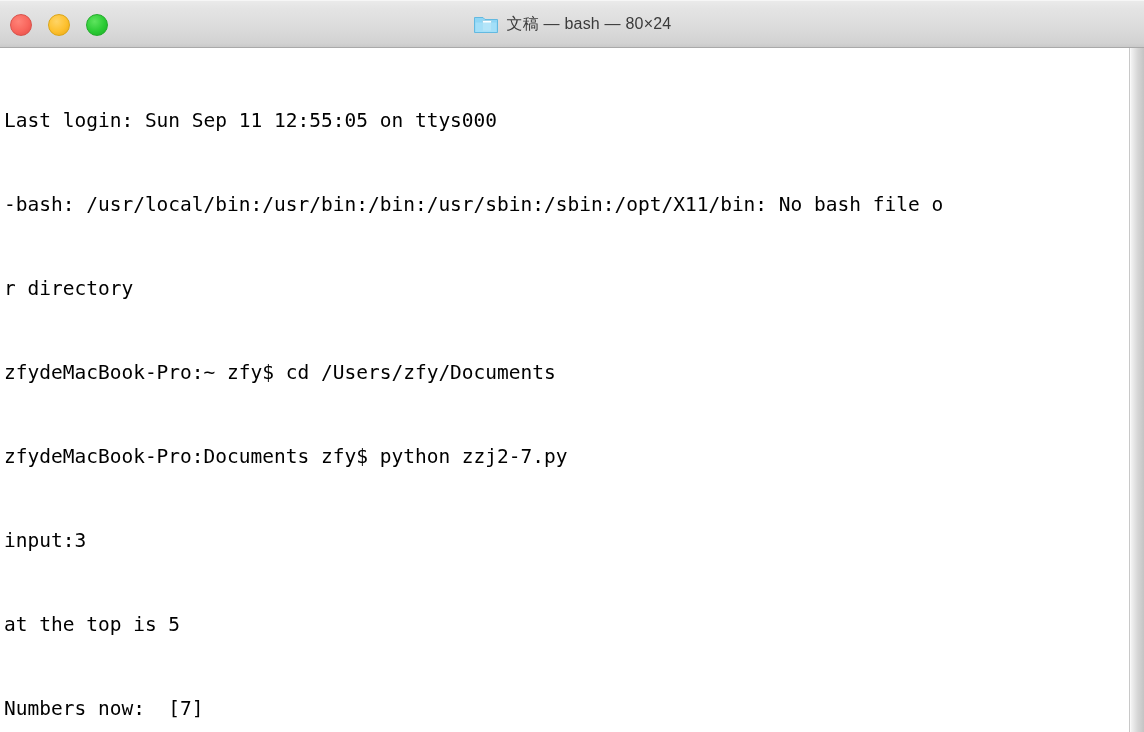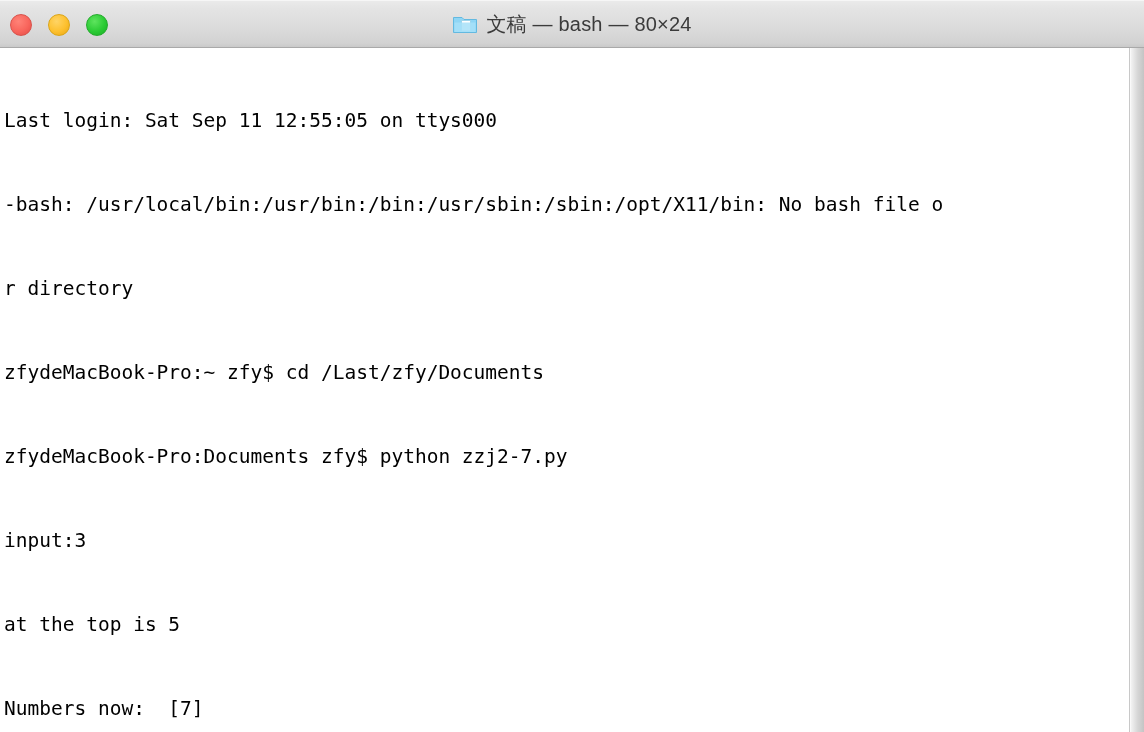--- a/index.html
+++ b/index.html
@@ -85,21 +85,21 @@
     pointer-events: none;
   }
   .folder-icon {
     position: relative;
     width: 26px;
     height: 22px;
     flex: 0 0 auto;
   }
   .title-text {
     font-family: "Liberation Sans", sans-serif;
-    font-size: 20px;
+    font-size: 16px;
     color: #3b3b3b;
     letter-spacing: 0.2px;
     white-space: pre;
   }
 
   
   .terminal {
     position: absolute;
     top: 48px;
     left: 0;
@@ -159,24 +159,24 @@
           <path d="M2.5 9.5 L23.5 9.5 L23.5 19 L2.5 19 Z" fill="#a7e0f8" opacity="0.85"></path>
         </svg>
       </span>
       <span class="title-text">文稿 — bash — 80×24</span>
     </div>
 
   </div>
 
   <div class="terminal">
     <div class="screen">
-      <div class="line">Last login: Sat Sep 11 12:55:05 on ttys000</div>
+      <div class="line">Last login: Sun Sep 11 12:55:05 on ttys000</div>
       <div class="line">-bash: /usr/local/bin:/usr/bin:/bin:/usr/sbin:/sbin:/opt/X11/bin: No bash file o</div>
       <div class="line">r directory</div>
-      <div class="line">zfydeMacBook-Pro:~ zfy$ cd /Last/zfy/Documents</div>
+      <div class="line">zfydeMacBook-Pro:~ zfy$ cd /Users/zfy/Documents</div>
       <div class="line">zfydeMacBook-Pro:Documents zfy$ python zzj2-7.py</div>
       <div class="line">input:3</div>
       <div class="line">at the top is 5</div>
       <div class="line">Numbers now:  [7]</div>
       
       
       
       
       
       

